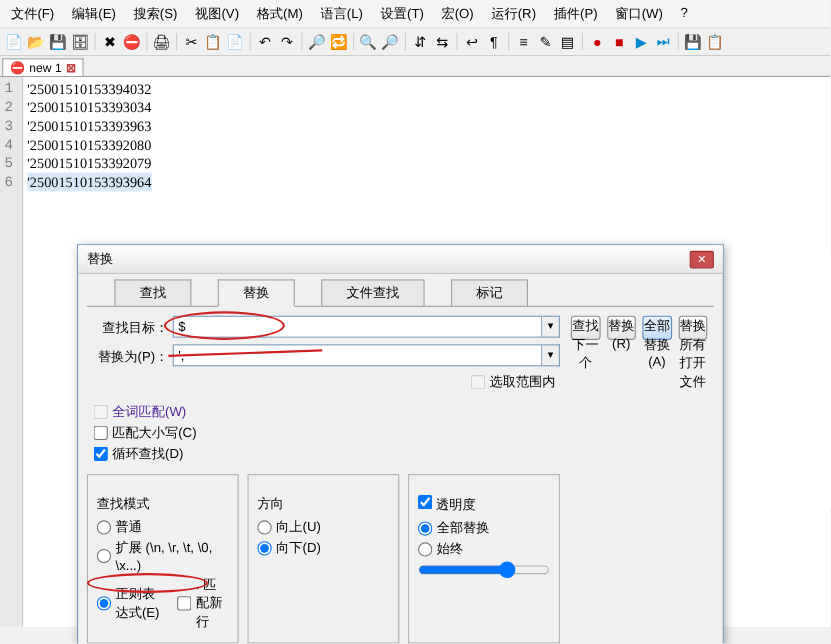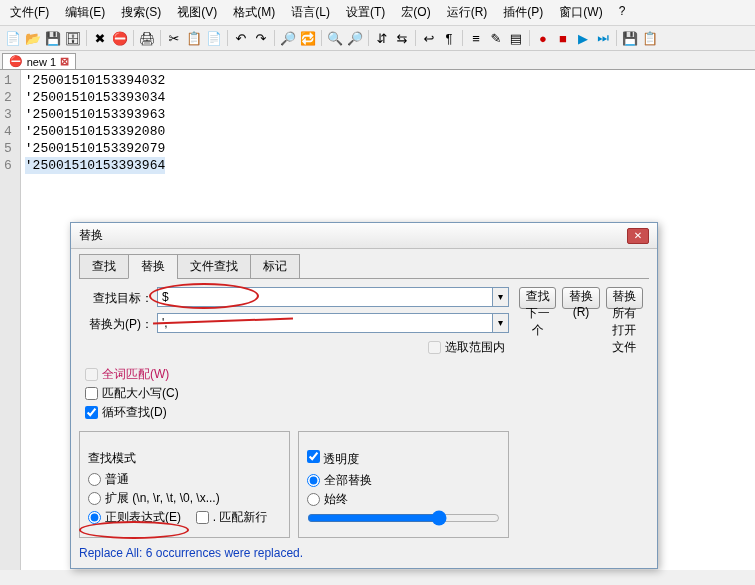--- a/index.html
+++ b/index.html
@@ -13,31 +13,31 @@
   .tb-sep { width: 1px; height: 16px; background: #ccc; margin: 0 2px; }
   
   .tabbar { background: #f0f0f0; border-bottom: 1px solid #a0a0a0; padding: 2px 2px 0 2px; display: flex; }
   .filetab { background: #fff; border: 1px solid #a0a0a0; border-bottom: none; padding: 1px 6px; display: flex; align-items: center; gap: 4px; font-size: 11px; }
   .filetab .red { color: #c00; }
   .filetab .close { color: #c44; font-weight: bold; cursor: pointer; }
   
   .editor { background: #fff; display: flex; height: 500px; position: relative; }
   .gutter { background: #e8e8e8; border-right: 1px solid #ccc; text-align: right; padding: 2px 8px 2px 4px; color: #808080; font-family: "Courier New", monospace; font-size: 13px; line-height: 17px; }
   .code { padding: 2px 4px; font-family: "Courier New", monospace; font-size: 13px; line-height: 17px; }
-  .code div { white-space: pre; }
+  .code div { white-space: pre; font-family: Liberation Serif, serif; }
   .code .hl { background: #d8e8f8; }
   
   
   .dialog { position: absolute; left: 70px; top: 222px; width: 588px; background: #f0f0f0; border: 1px solid #7a99b8; box-shadow: 2px 2px 8px rgba(0,0,0,0.3); }
   .dlg-title { background: linear-gradient(#fdfdfd, #e8e8e8); border-bottom: 1px solid #c0c0c0; padding: 4px 8px; display: flex; justify-content: space-between; align-items: center; font-size: 12px; }
   .dlg-close { background: #c94f4f; color: #fff; width: 22px; height: 16px; display: inline-flex; align-items: center; justify-content: center; border: 1px solid #a03030; border-radius: 2px; font-size: 10px; cursor: pointer; }
   
   .dlg-body { padding: 4px 8px 8px 8px; }
   .dlg-tabs { display: flex; border-bottom: 1px solid #a0a0a0; margin-bottom: 8px; }
-  .dlg-tab { padding: 3px 12px; border: 1px solid #a0a0a0; background: #e8e8e8; position: relative; bottom: -1px; margin-right: -1px; cursor: pointer; }
+  .dlg-tab { padding: 3px 22px; border: 1px solid #a0a0a0; background: #e8e8e8; position: relative; bottom: -1px; margin-right: -1px; cursor: pointer; margin-left: 25px; }
   .dlg-tab.active { background: #f0f0f0; border-bottom: 1px solid #f0f0f0; }
   
   .dlg-main { display: flex; gap: 10px; }
   .dlg-left { flex: 1; }
   .dlg-right { width: 130px; display: flex; flex-direction: row; gap: 6px; }
   
   .row { display: flex; align-items: flex-end; margin-bottom: 6px; }
   .row label.fl { width: 74px; text-align: right; margin-right: 4px; }
   .row input.txt { flex: 1; height: 20px; border: 1px solid #7a99b8; padding: 0 4px; font-size: 12px; }
   .row .dd { width: 16px; height: 20px; border: 1px solid #7a99b8; border-left: none; background: #f0f0f0; text-align: center; line-height: 18px; cursor: pointer; font-size: 10px; }
@@ -181,21 +181,21 @@
           <span class="dd">▾</span>
         </div>
         <div class="inrange">
           <input type="checkbox" disabled="" style="">
           <span>选取范围内</span>
         </div>
 
         <div class="chk-group">
           <div class="chk-row">
             <input type="checkbox" disabled="" style="">
-            <span class="hk" style="color:#be185d">全词匹配(W)</span>
+            <span class="hk" style="color:#4c1d95">全词匹配(W)</span>
           </div>
           <div class="chk-row">
             <input type="checkbox" style="">
             <span class="hk">匹配大小写(C)</span>
           </div>
           <div class="chk-row">
             <input type="checkbox" checked="" style="">
             <span class="hk">循环查找(D)</span>
           </div>
         </div>
@@ -212,20 +212,31 @@
               <span>扩展 (\n, \r, \t, \0, \x...)</span>
             </div>
             <div class="radio-row">
               <input type="radio" name="sm" checked="" style="">
               <span>正则表达式(E)</span>
               &nbsp;&nbsp;
               <input type="checkbox" style="">
               <span>. 匹配新行</span>
             </div>
           </div>
+          <div class="fieldset col2">
+            <div class="legend">方向</div>
+            <div class="radio-row">
+              <input type="radio" name="dir" style="">
+              <span>向上(U)</span>
+            </div>
+            <div class="radio-row">
+              <input type="radio" name="dir" checked="" style="">
+              <span>向下(D)</span>
+            </div>
+          </div>
           <div class="fieldset col3">
             <div class="legend">
               <input type="checkbox" checked="" style="">
               <span>透明度</span>
             </div>
             <div class="radio-row">
               <input type="radio" name="tr" checked="" style="">
               <span>全部替换</span>
             </div>
             <div class="radio-row">
@@ -233,20 +244,21 @@
               <span>始终</span>
             </div>
             <input type="range" class="slider" min="0" max="100" value="70" style="">
           </div>
         </div>
       </div>
 
       <div class="dlg-right">
         <button class="btn">查找下一个</button>
         <button class="btn">替换(R)</button>
+        <button class="btn primary">全部替换(A)</button>
         <button class="btn">替换所有打开文件</button>
         <div style="height:8px"></div>
       </div>
 
       <div class="redcircle" style="left:70px; top:-4px; width:110px; height:26px;"></div>
       <div class="redline" style="left:74px; top:33px; width:140px; transform:rotate(-2deg);"></div>
       <div class="redcircle" style="left:0px; top:234px; width:110px; height:18px;"></div>
     </div>
 
     <div class="status">Replace All: 6 occurrences were replaced.</div>

